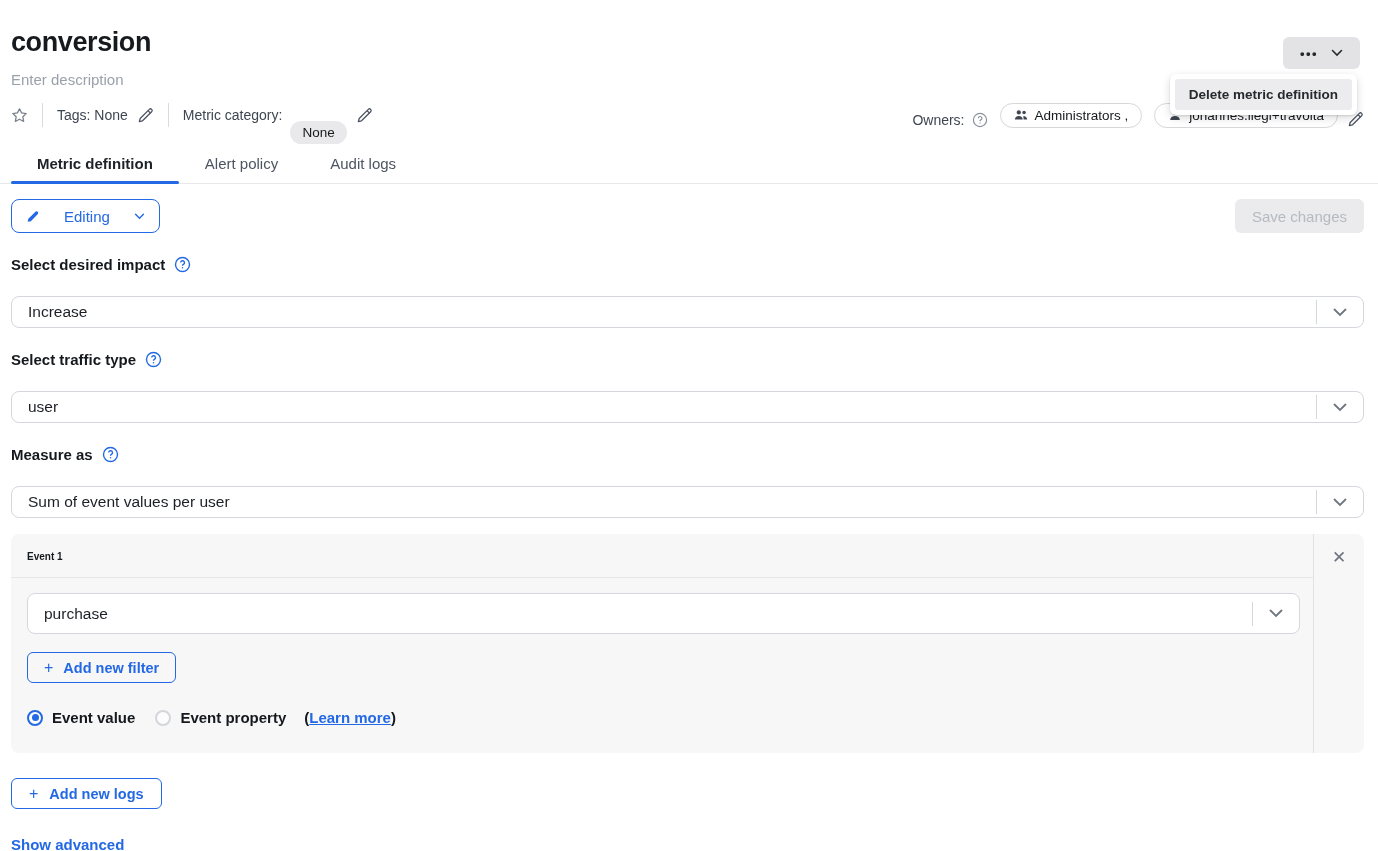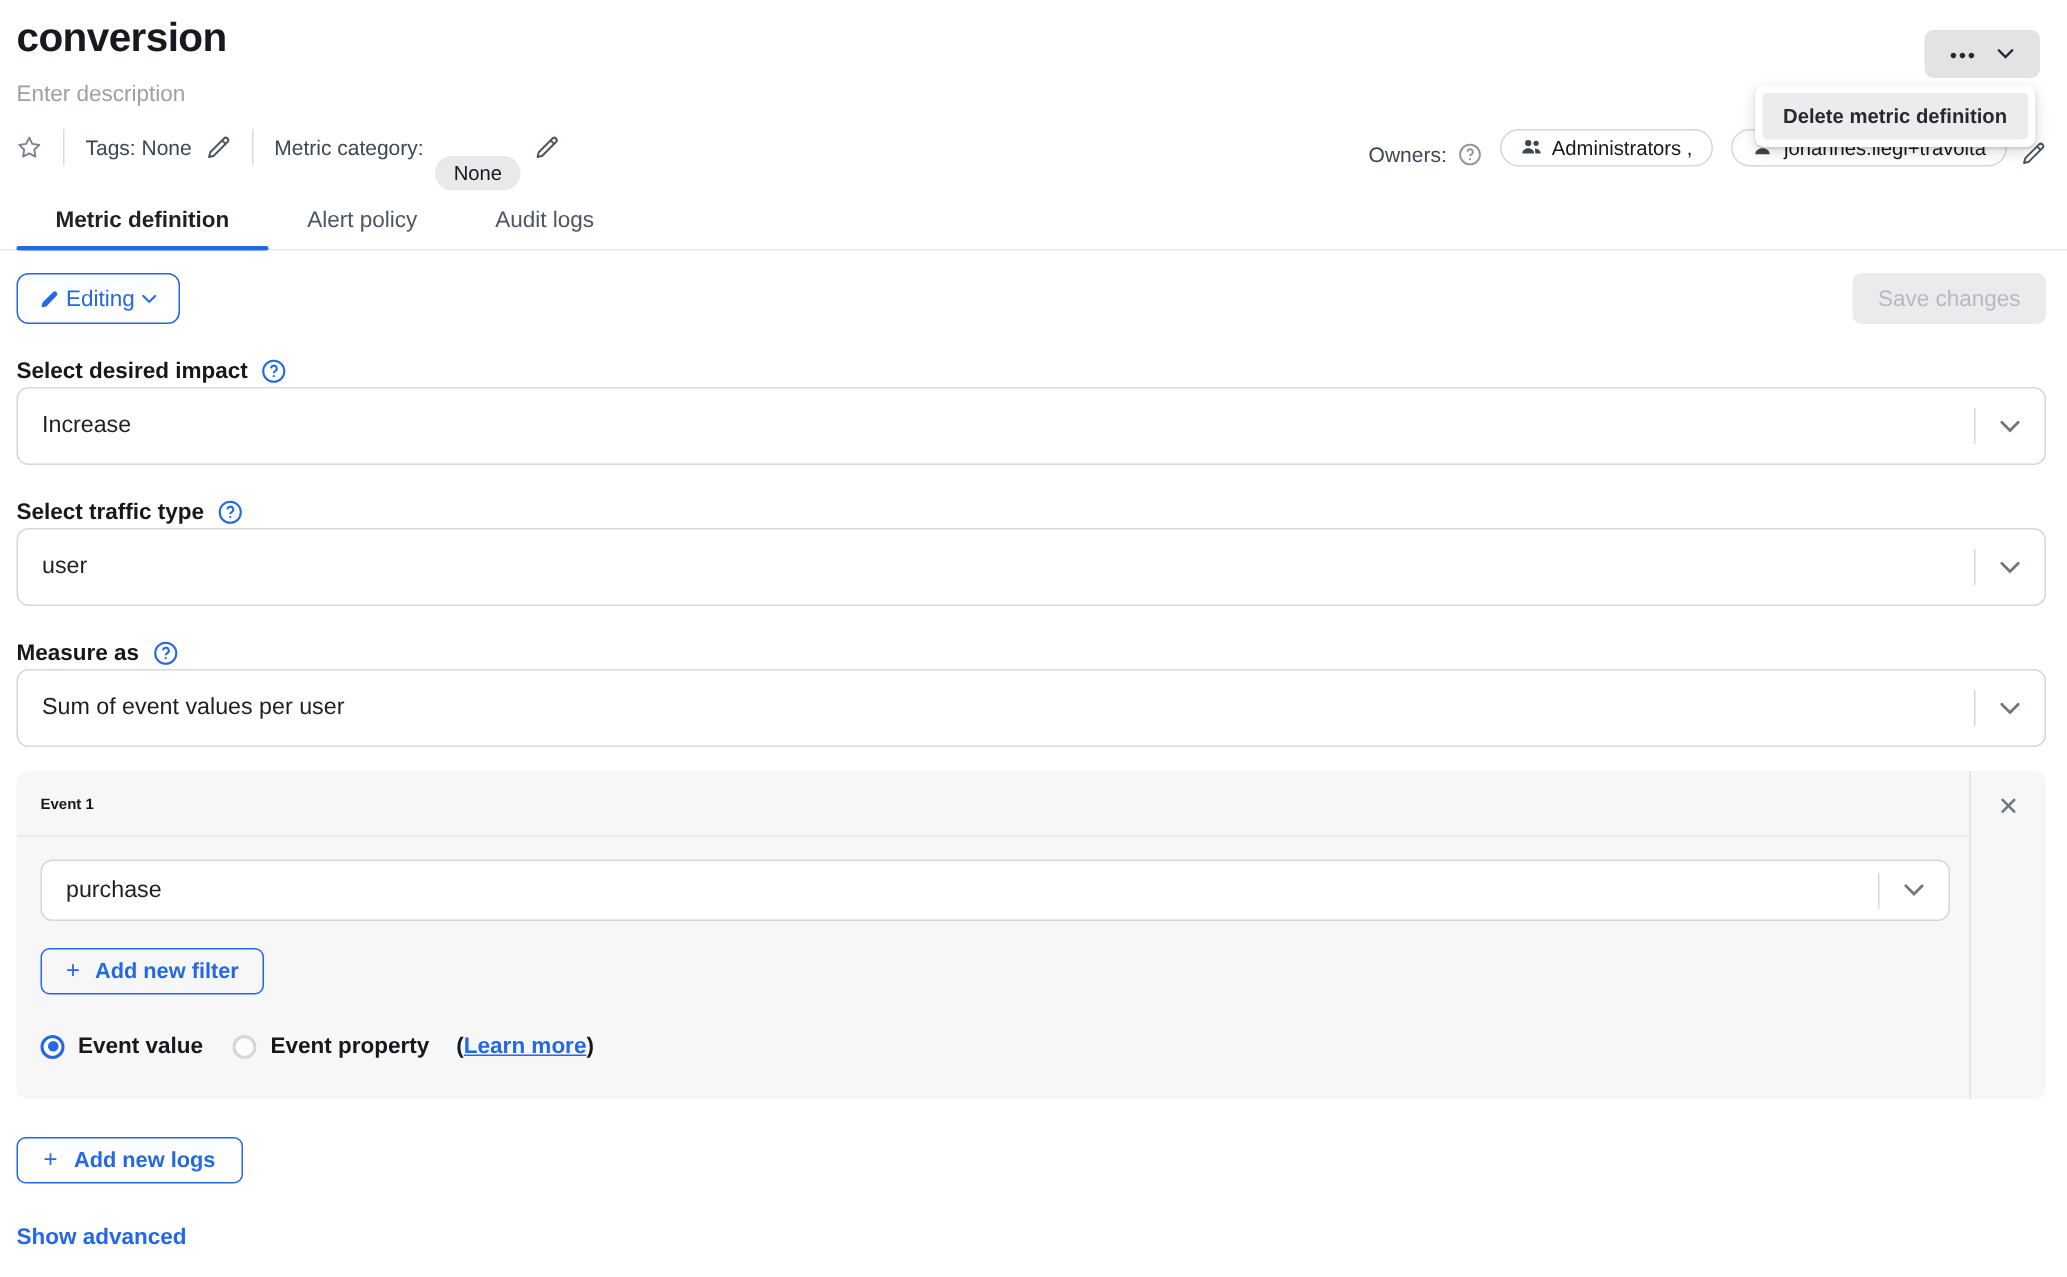--- a/index.html
+++ b/index.html
@@ -2,21 +2,21 @@
 <html><head>
 <meta charset="utf-8">
 <style>
   * { box-sizing: border-box; margin: 0; padding: 0; }
   html,body { width:1378px; height:851px; }
   body { font-family:"Liberation Sans", sans-serif; background:#fff; color:#16191d; overflow:hidden; }
   .page { position:relative; width:1378px; height:851px; }
   .content { padding-left:11px; padding-right:14px; }
 
   
-  .title { margin-top:10px; font-size:27px; font-weight:700; letter-spacing:-0.4px; color:#16191d; }
+  .title { margin-top:27px; font-size:27px; font-weight:700; letter-spacing:-0.4px; color:#16191d; }
   .desc { margin-top:13px; font-size:15px; color:#9aa1ab; }
   .meta-row { margin-top:15px; display:flex; align-items:center; height:24px; font-size:14px; color:#3e4652; }
   .vdiv { width:1px; height:24px; background:#d8dbdf; margin:0 14px; flex:none; }
   .icon-btn { display:inline-flex; align-items:center; color:#7b828d; cursor:pointer; }
   .pencil { color:#4b5360; margin-left:9px; cursor:pointer; display:inline-flex; }
   .pill-gray { background:#e9e9eb; border-radius:999px; padding:4px 12px; font-size:13.5px; color:#16191d; margin-left:8px; cursor:pointer;margin-top:35px; }
   .owners { margin-left:auto; display:flex; align-items:flex-end; font-size:14px; color:#3e4652; }
   .help { display:inline-flex; margin-left:7px; color:#8b929d; }
   .help.blue { color:#2368e4; margin-left:9px; }
   .pill-outline { background:#fff; border:1px solid #d5d7da; border-radius:999px; padding:4px 13px; font-size:13.5px; color:#16191d; display:flex; align-items:center; gap:7px; margin-left:12px; cursor:pointer; white-space:nowrap; }
@@ -32,26 +32,26 @@
   
   .tabs { margin-top:22px; display:flex; border-bottom:1px solid #e7e8ea; padding-left:11px; }
   .tab { padding:6px 26px 11px; font-size:15px; color:#4d5562; cursor:pointer; position:relative; }
   .tab.active { color:#1e2228; font-weight:700; }
   .tab.active::after { content:""; position:absolute; left:0; right:0; bottom:-1px; height:3px; background:var(--accent); border-radius:2px; }
 
   :root { --accent:#2368e4; }
 
   
   .toolbar { margin-top:15px; display:flex; justify-content:space-between; align-items:center; }
-  .btn-editing { height:34px; display:inline-flex; align-items:center; gap:4px; padding:0 14px; background:#fff; border:1.5px solid var(--accent); border-radius:8px; color:var(--accent); font-size:15px; font-weight:500; cursor:pointer; font-family:inherit; }
+  .btn-editing { height:34px; display:inline-flex; align-items:center; gap:24px; padding:0 14px; background:#fff; border:1.5px solid var(--accent); border-radius:8px; color:var(--accent); font-size:15px; font-weight:500; cursor:pointer; font-family:inherit; }
   .btn-save { height:34px; padding:0 17px; background:#ebebed; border:none; border-radius:6px; color:#b5bac1; font-size:15px; cursor:default; font-family:inherit; }
 
   
   .field-label { margin-top:23px; display:flex; align-items:center; font-size:15px; font-weight:700; color:#15181c; }
-  .select { margin-top:2px; height:52px; border:1px solid #d4d7db; border-radius:8px; background:#fff; display:flex; align-items:center; cursor:pointer; }
+  .select { margin-top:23px; height:32px; border:1px solid #d4d7db; border-radius:8px; background:#fff; display:flex; align-items:center; cursor:pointer; }
   .select-value { flex:1; padding-left:16px; font-size:15.5px; color:#1c2026; }
   .select-sep { width:1px; height:24px; background:#d4d7db; flex:none; }
   .select-chevron { width:46px; display:flex; align-items:center; justify-content:center; color:#6f7680; flex:none; }
 
   
   .event-card { margin-top:16px; display:flex; background:#f7f7f8; border-radius:8px; height:219px; overflow:hidden; }
   .event-main { flex:1; display:flex; flex-direction:column; min-width:0; }
   .event-header { padding:17px 16px 15px; border-bottom:1px solid #e7e7e9; font-size:10px; font-weight:700; color:#15181c; }
   .event-body { padding:15px 13px 0 16px; }
   .event-select { margin-top:0; height:41px; }

